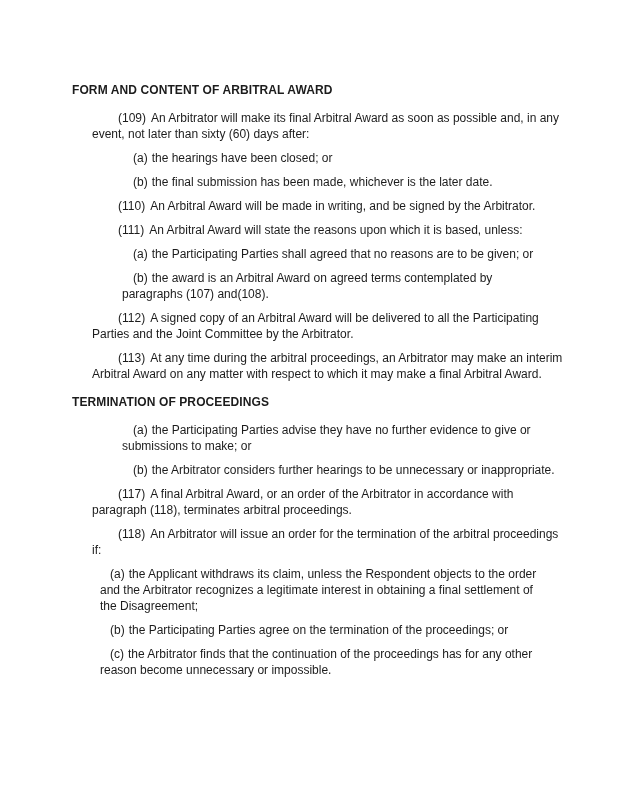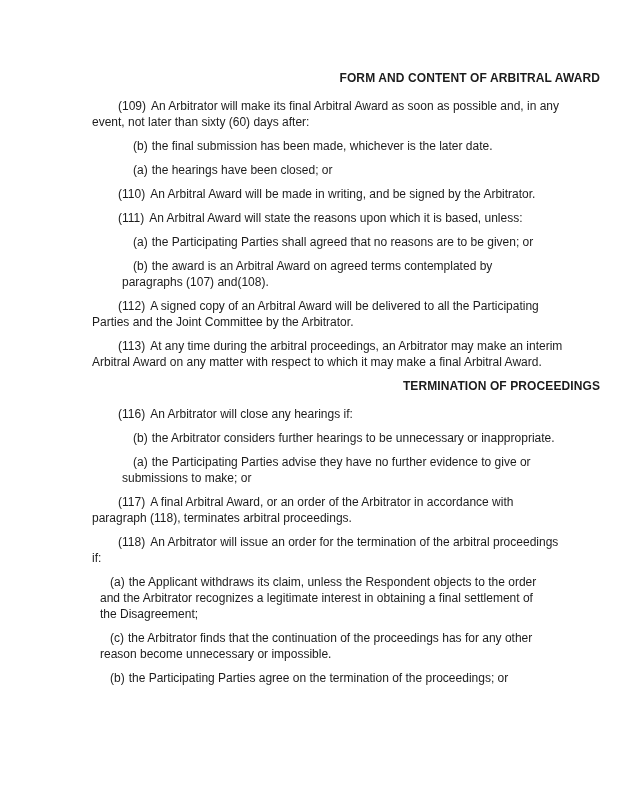--- a/index.html
+++ b/index.html
@@ -15,23 +15,22 @@
   .page {
     box-sizing: border-box;
     width: 624px;
     height: 807px;
     padding: 70px 24px 0 72px;
   }
   .heading {
     font-size: 12px;
     font-weight: bold;
     line-height: 16px;
-    margin: 0 0 12px 0;
+    margin: 12px 0 12px 0;
     letter-spacing: 0.1px;
-    text-align: right;
   }
   p {
     font-size: 12px;
     line-height: 16px;
     margin: 0 0 8px 0;
   }
   .para    { margin-left: 20px; text-indent: 26px; }
   .sub     { margin-left: 50px; text-indent: 11px; }
   .subdeep { margin-left: 28px; text-indent: 10px; }
   .txt     { white-space: pre-wrap; }
@@ -40,40 +39,39 @@
   .subdeep .num { margin-right: 4px; }
 </style>
 </head>
 <body style="background: rgb(255, 255, 255); color: rgb(28, 28, 28);">
 
 <div class="page">
   <div id="doc">
       <div class="heading">FORM AND CONTENT OF ARBITRAL AWARD</div>
       <p class="para"><span class="num">(109)</span><span class="txt">An Arbitrator will make its final Arbitral Award as soon as possible and, in any
 event, not later than sixty (60) days after:</span></p>
+      <p class="sub"><span class="num">(a)</span><span class="txt">the hearings have been closed; or</span></p>
       <p class="sub"><span class="num">(b)</span><span class="txt">the final submission has been made, whichever is the later date.</span></p>
-      <p class="sub"><span class="num">(a)</span><span class="txt">the hearings have been closed; or</span></p>
       <p class="para"><span class="num">(110)</span><span class="txt">An Arbitral Award will be made in writing, and be signed by the Arbitrator.</span></p>
       <p class="para"><span class="num">(111)</span><span class="txt">An Arbitral Award will state the reasons upon which it is based, unless:</span></p>
       <p class="sub"><span class="num">(a)</span><span class="txt">the Participating Parties shall agreed that no reasons are to be given; or</span></p>
       <p class="sub"><span class="num">(b)</span><span class="txt">the award is an Arbitral Award on agreed terms contemplated by
 paragraphs (107) and(108).</span></p>
       <p class="para"><span class="num">(112)</span><span class="txt">A signed copy of an Arbitral Award will be delivered to all the Participating
 Parties and the Joint Committee by the Arbitrator.</span></p>
       <p class="para"><span class="num">(113)</span><span class="txt">At any time during the arbitral proceedings, an Arbitrator may make an interim
 Arbitral Award on any matter with respect to which it may make a final Arbitral Award.</span></p>
       <div class="heading">TERMINATION OF PROCEEDINGS</div>
-      <p class="para"><span class="num">(116)</span><span class="txt">An Arbitrator will close any hearings if:</span></p>
-      <p class="sub"><span class="num">(b)</span><span class="txt">the Arbitrator considers further hearings to be unnecessary or inappropriate.</span></p>
       <p class="sub"><span class="num">(a)</span><span class="txt">the Participating Parties advise they have no further evidence to give or
 submissions to make; or</span></p>
+      <p class="sub"><span class="num">(b)</span><span class="txt">the Arbitrator considers further hearings to be unnecessary or inappropriate.</span></p>
       <p class="para"><span class="num">(117)</span><span class="txt">A final Arbitral Award, or an order of the Arbitrator in accordance with
 paragraph (118), terminates arbitral proceedings.</span></p>
       <p class="para"><span class="num">(118)</span><span class="txt">An Arbitrator will issue an order for the termination of the arbitral proceedings
 if:</span></p>
       <p class="subdeep"><span class="num">(a)</span><span class="txt">the Applicant withdraws its claim, unless the Respondent objects to the order
 and the Arbitrator recognizes a legitimate interest in obtaining a final settlement of
 the Disagreement;</span></p>
+      <p class="subdeep"><span class="num">(b)</span><span class="txt">the Participating Parties agree on the termination of the proceedings; or</span></p>
       <p class="subdeep"><span class="num">(c)</span><span class="txt">the Arbitrator finds that the continuation of the proceedings has for any other
 reason become unnecessary or impossible.</span></p>
-      <p class="subdeep"><span class="num">(b)</span><span class="txt">the Participating Parties agree on the termination of the proceedings; or</span></p>
     </div>
 </div>
 
 </body></html>

